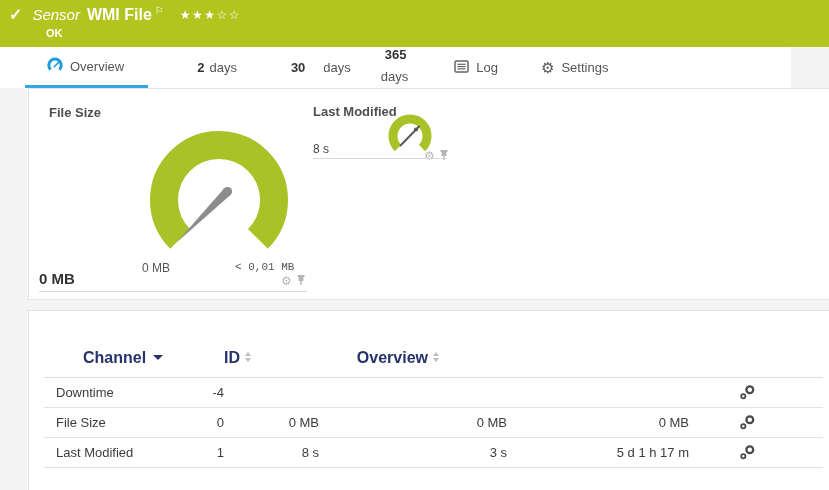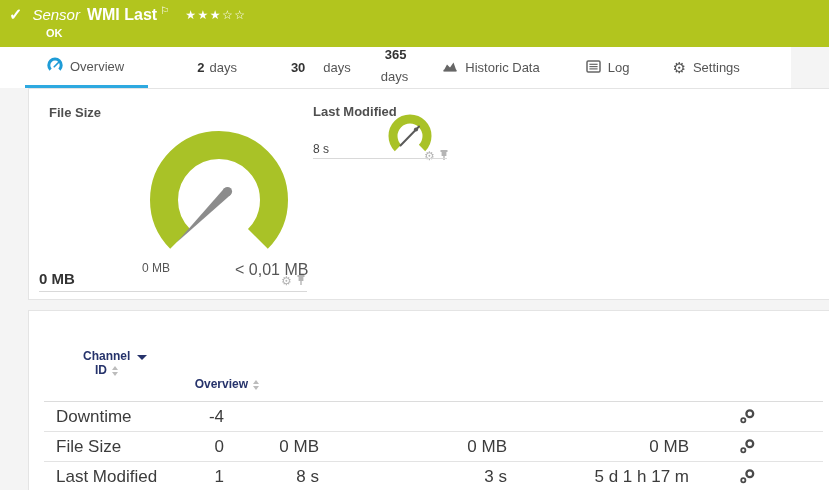--- a/index.html
+++ b/index.html
@@ -33,36 +33,36 @@
   .gear-glyph{font-size:15px;color:#555;line-height:1;}
   
   .card{position:absolute;background:#fff;border:1px solid #e4e4e4;border-right:none;box-sizing:border-box;}
   .card-gauges{left:28px;top:88px;width:801px;height:212px;}
   .card-table{left:28px;top:310px;width:801px;height:181px;border-bottom:none;}
   
   .widget-title{position:absolute;font-size:13px;font-weight:600;color:#4f4f4f;}
   .fs-title{left:20px;top:16px;}
   .fs-svg{position:absolute;left:105px;top:26px;}
   .fs-scale-min{position:absolute;left:113px;top:172px;font-size:12px;color:#555;}
-  .fs-scale-max{position:absolute;left:206px;top:172px;font-size:16px;color:#555;}
+  .fs-scale-max{position:absolute;left:206px;top:172px;font-size:11px;color:#555;font-family:Liberation Mono, monospace;}
   .fs-current{position:absolute;left:10px;top:181px;font-size:15px;font-weight:600;color:#333;}
   .fs-underline{position:absolute;left:10px;top:202px;width:268px;height:1px;background:#d9d9d9;}
   .widget-icons{position:absolute;display:flex;gap:4px;align-items:center;color:#b5b5b5;}
   .fs-icons{left:252px;top:183px;}
   .lm-title{left:284px;top:15px;}
   .lm-current{position:absolute;left:284px;top:53px;font-size:12px;color:#444;}
   .lm-svg{position:absolute;left:354px;top:20px;}
   .lm-underline{position:absolute;left:284px;top:69px;width:134px;height:1px;background:#d9d9d9;}
   .lm-icons{left:395px;top:58px;}
   .widget-gear{font-size:12px;line-height:1;color:#b5b5b5;}
   
   .thead{display:flex;align-items:flex-start;padding:38px 6px 10px 27px;margin:0 6px 0 15px;border-bottom:1px solid #dcdcdc;box-sizing:border-box;
-         font-size:12px;font-weight:bold;color:#26336b;flex-direction:column;}
+         font-size:16px;font-weight:bold;color:#26336b;}
   .thead>div{display:flex;align-items:flex-start;}
-  .trow{display:flex;align-items:center;height:30px;margin:0 6px 0 15px;padding:0;border-bottom:1px solid #e3e3e3;font-size:17px;color:#3c3c3c;box-sizing:border-box;}
+  .trow{display:flex;align-items:center;height:30px;margin:0 6px 0 15px;padding:0;border-bottom:1px solid #e3e3e3;font-size:13px;color:#3c3c3c;box-sizing:border-box;}
   .c-channel{width:133px;padding-left:12px;box-sizing:border-box;text-align:left;justify-content:flex-start;}
   .c-id{width:47px;text-align:right;justify-content:flex-end;}
   .c-last{width:95px;text-align:right;justify-content:flex-end;}
   .c-min{width:188px;text-align:right;justify-content:flex-end;}
   .c-max{width:182px;text-align:right;justify-content:flex-end;}
   .c-tools{width:73px;display:flex;justify-content:flex-end;padding-right:6px;box-sizing:border-box;}
   .trow .c-channel,.trow .c-id,.trow .c-last,.trow .c-min,.trow .c-max{display:block;}
   .caret-down{width:0;height:0;border-left:5px solid transparent;border-right:5px solid transparent;border-top:5px solid #26336b;margin:6px 0 0 7px;}
   .sort{display:inline-flex;flex-direction:column;gap:2px;margin-left:5px;margin-top:3px;}
   .sort i{display:block;width:0;height:0;border-left:3.5px solid transparent;border-right:3.5px solid transparent;}
@@ -73,21 +73,21 @@
   .lv-cell .sort{margin-bottom:1px;}
   .wrench-btn{background:none;border:none;padding:0;cursor:pointer;line-height:0;}
 </style>
 </head>
 <body>
 
 <div class="topbar">
   <div class="topbar-line1">
     <span class="check">✓</span>
     <span class="sensor-kind">Sensor</span>
-    <span class="sensor-title">WMI Last</span>
+    <span class="sensor-title">WMI File</span>
     <span class="flag">⚐</span>
     <span class="stars">★★★☆☆</span>
   </div>
   <div class="status-ok">OK</div>
 </div>
 
 <div class="tabbar">
   <div class="tab tab-overview">
     <span>
       <svg width="16" height="16" viewBox="0 0 16 16">
@@ -101,29 +101,20 @@
     <span class="num">2</span>
     <span>days</span>
   </div>
   <div class="tab tab-30days">
     <span class="num">30</span>
     <span>days</span>
   </div>
   <div class="tab tab-365days">
     <span class="num">365</span>
     <span>days</span>
-  </div>
-  <div class="tab tab-historic">
-    <span>
-      <svg width="16" height="14" viewBox="0 0 16 14">
-        <polygon points="1.5,12 5,5.5 8,8.5 11.5,3.5 14.5,12" fill="#666"></polygon>
-        <rect x="1.5" y="10.8" width="13" height="1.8" fill="#666"></rect>
-      </svg>
-    </span>
-    <span>Historic Data</span>
   </div>
   <div class="tab tab-log">
     <span>
       <svg width="15" height="13" viewBox="0 0 15 13">
         <rect x="1" y="1" width="13" height="11" rx="1.2" fill="none" stroke="#666" stroke-width="1.5"></rect>
         <line x1="3.4" y1="4.3" x2="11.6" y2="4.3" stroke="#666" stroke-width="1.2"></line>
         <line x1="3.4" y1="6.6" x2="11.6" y2="6.6" stroke="#666" stroke-width="1.2"></line>
         <line x1="3.4" y1="8.9" x2="11.6" y2="8.9" stroke="#666" stroke-width="1.2"></line>
       </svg>
     </span>

